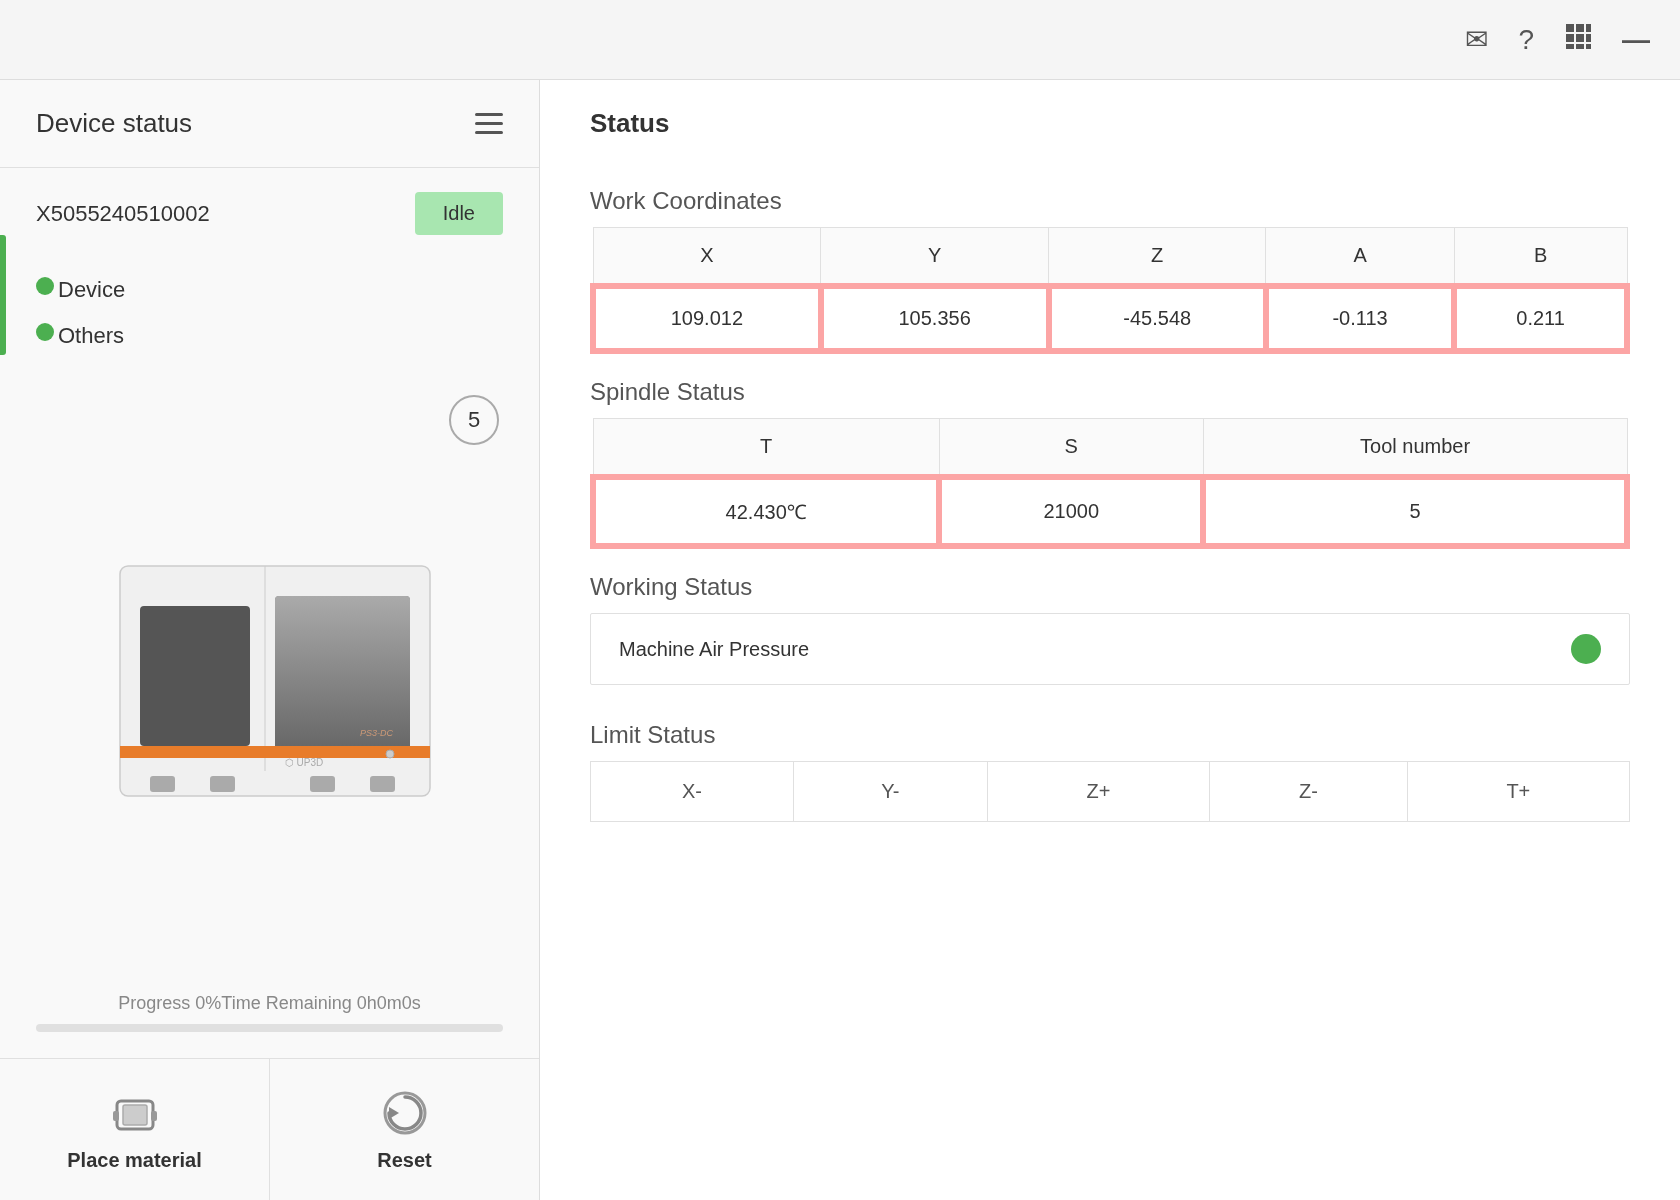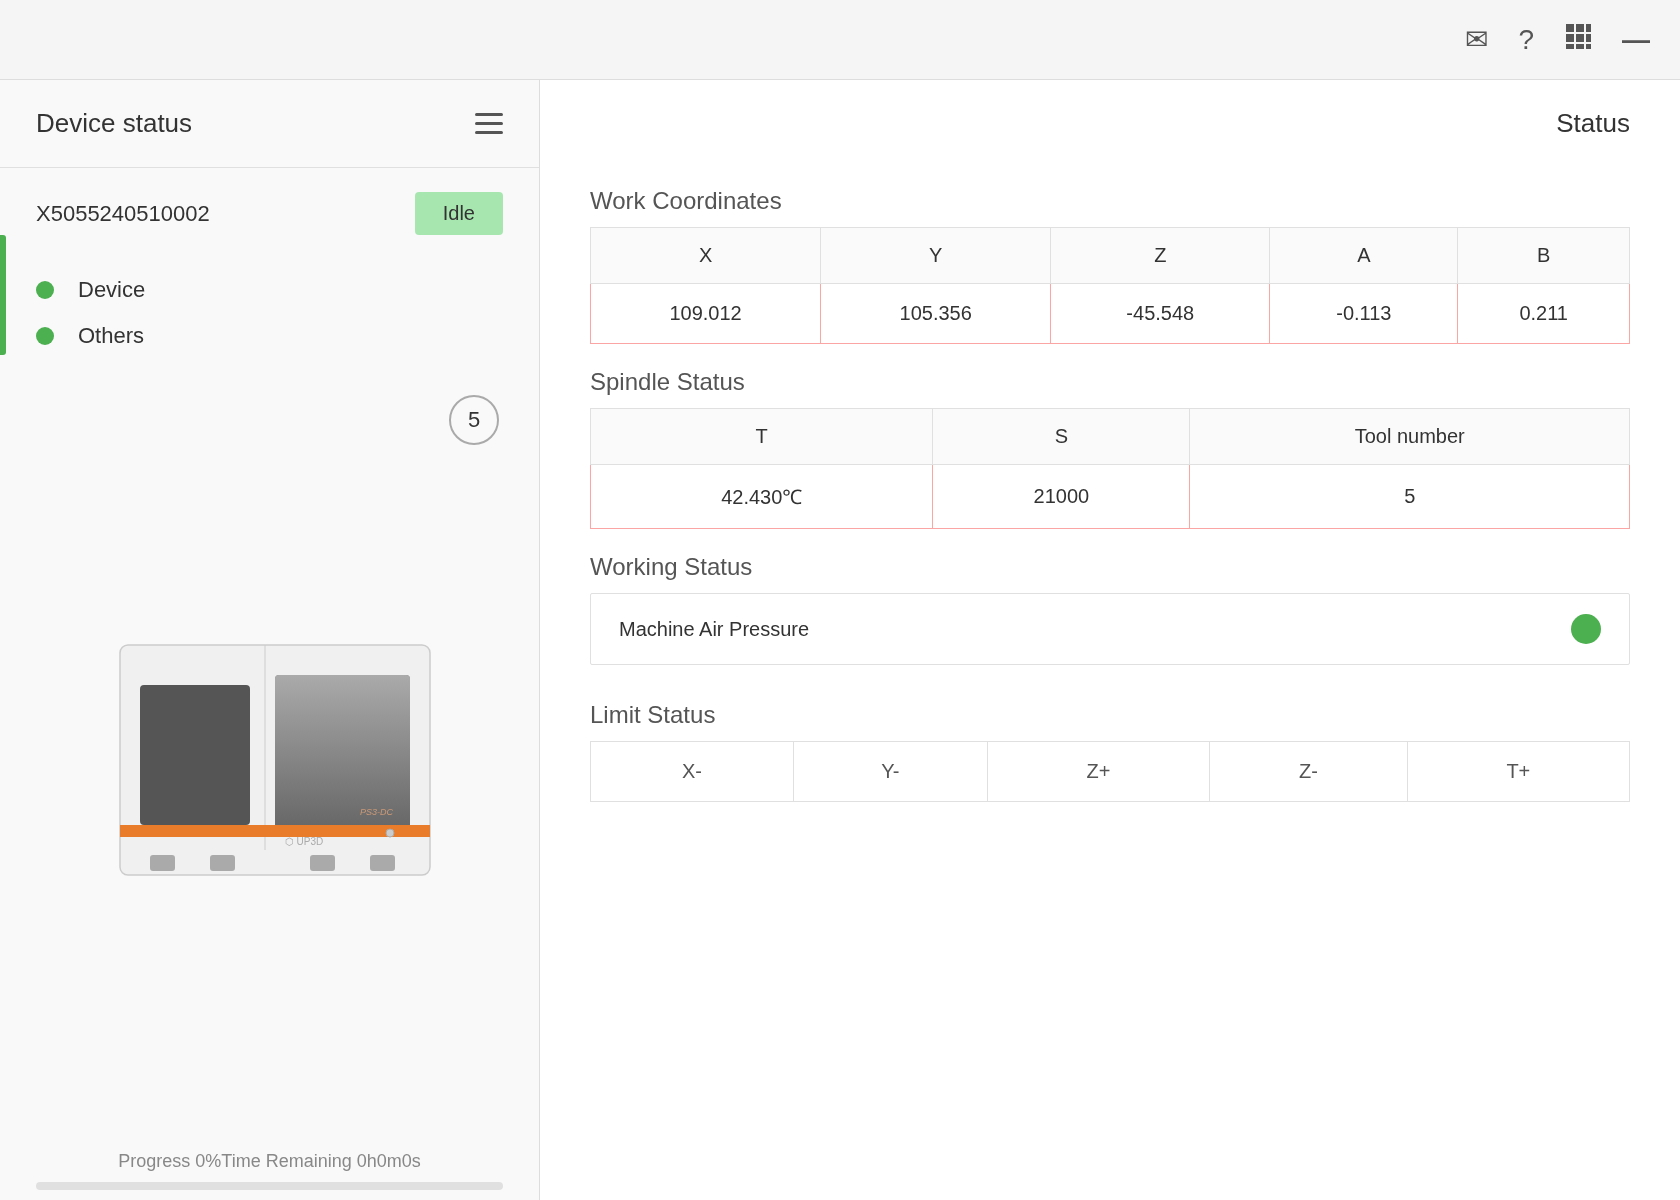--- a/index.html
+++ b/index.html
@@ -97,22 +97,21 @@
       border-radius: 4px;
       font-size: 20px;
     }
 
     
     .status-items {
       padding: 8px 36px 16px 36px;
     }
     .status-item {
       display: flex;
-      align-items: center;
-      gap: 24px;
+      gap: 4px;
       padding: 10px 0;
       font-size: 22px;
       color: #333;
     }
     .green-dot {
       width: 18px;
       height: 18px;
       border-radius: 50%;
       background: #4caf50;
       display: inline-block;
@@ -205,23 +204,23 @@
     .right-panel {
       flex: 1;
       background: #ffffff;
       padding: 0 50px 40px 50px;
       overflow-y: auto;
     }
 
     .right-panel-header {
       padding: 28px 0 24px 0;
       font-size: 26px;
-      font-weight: 400;
-      color: #333;
-      text-align: right;
+      font-weight: 700;
+      color: #333;
+      text-align: left;
     }
 
     
     .section-label {
       font-size: 24px;
       color: #555;
       margin-bottom: 12px;
       margin-top: 24px;
     }
 
@@ -238,21 +237,21 @@
       font-weight: 400;
       color: #333;
       border: 1px solid #e0e0e0;
       background: #fafafa;
     }
     .data-table td {
       padding: 18px 10px;
       text-align: center;
       font-size: 20px;
       color: #333;
-      border: 1px solid #fca5a5;
+      border: 6px solid #fca5a5;
     }
 
     
     .working-status-row {
       display: flex;
       border: 1px solid #e0e0e0;
       border-radius: 2px;
       overflow: hidden;
     }
     .working-status-cell {
@@ -393,20 +392,41 @@
     <div class="progress-section">
       <div class="progress-labels">
         <span>Progress 0%</span>
         <span>Time Remaining 0h0m0s</span>
       </div>
       <div class="progress-bar-bg">
         <div class="progress-bar-fill"></div>
       </div>
     </div>
 
+    <div class="action-buttons">
+      <div class="action-btn">
+
+        <svg class="btn-icon" viewBox="0 0 52 52">
+          <rect x="8" y="14" width="36" height="28" rx="4" fill="none" stroke="#888" stroke-width="3"></rect>
+          <rect x="14" y="18" width="24" height="20" rx="2" fill="#ccc" stroke="#aaa" stroke-width="1.5"></rect>
+          <rect x="4" y="24" width="6" height="10" rx="2" fill="#999"></rect>
+          <rect x="42" y="24" width="6" height="10" rx="2" fill="#999"></rect>
+        </svg>
+        <span>Place material</span>
+      </div>
+      <div class="action-btn">
+
+        <svg class="btn-icon" viewBox="0 0 52 52">
+          <circle cx="26" cy="26" r="20" fill="none" stroke="#999" stroke-width="3"></circle>
+          <path d="M26 10 A16 16 0 1 1 10 26" stroke="#888" stroke-width="3.5" fill="none" stroke-linecap="round"></path>
+          <polygon points="10,20 10,32 20,26" fill="#888"></polygon>
+        </svg>
+        <span>Reset</span>
+      </div>
+    </div>
   </div>
 
   <div class="right-panel">
     <div class="right-panel-header">Status</div>
 
     <div class="section-label">Work Coordinates</div>
     <table class="data-table">
       <thead>
         <tr>
           <th>X</th>

